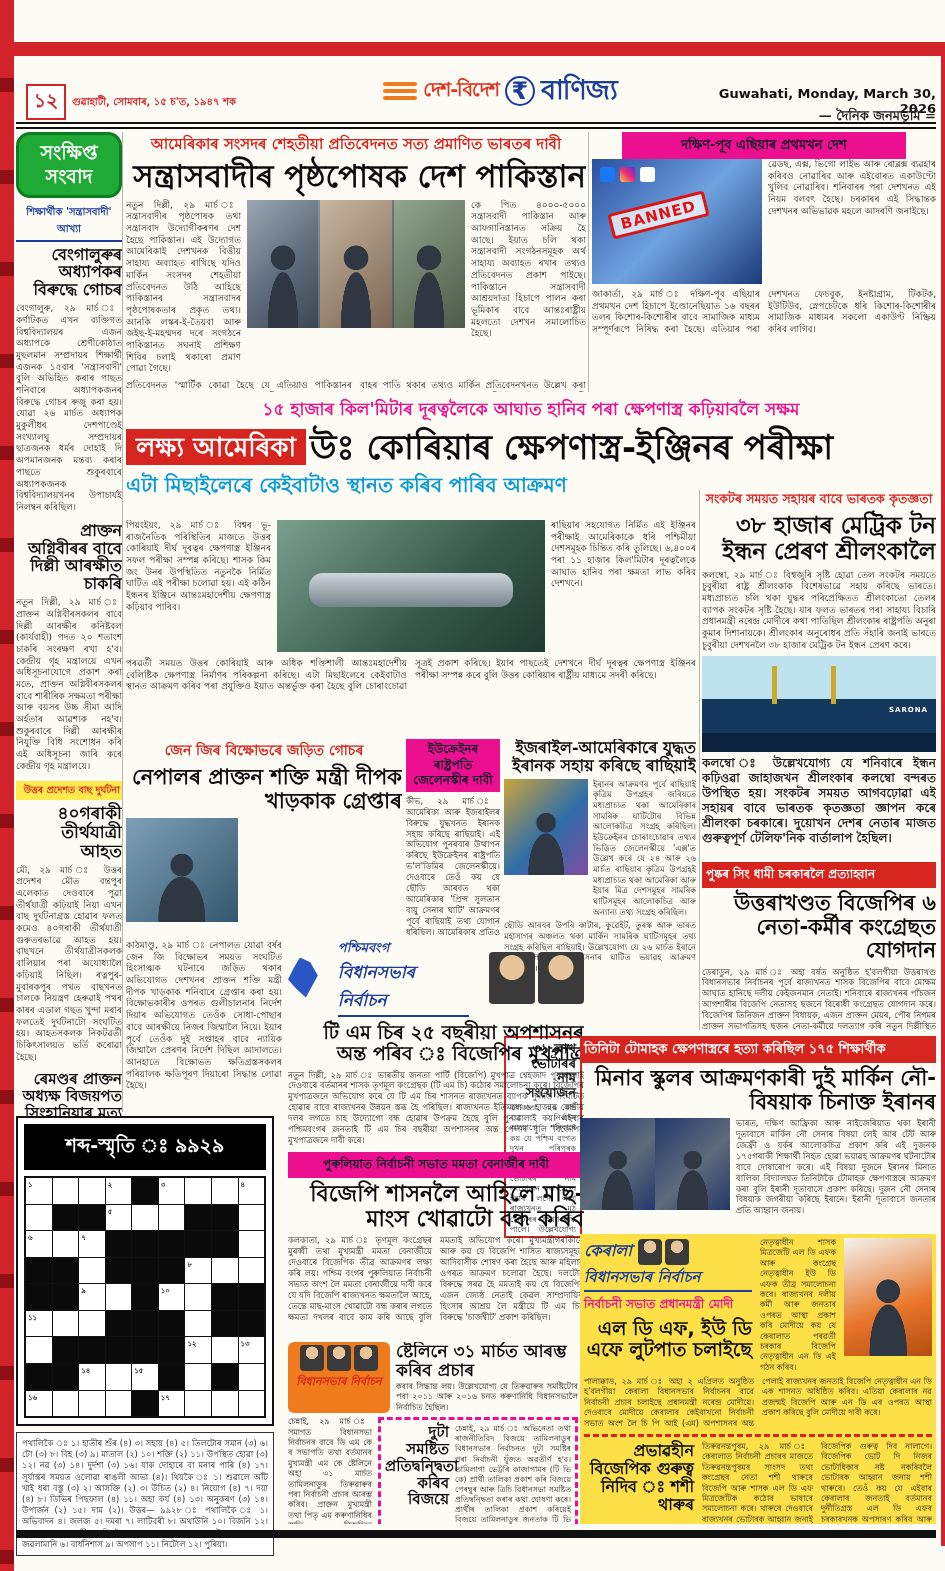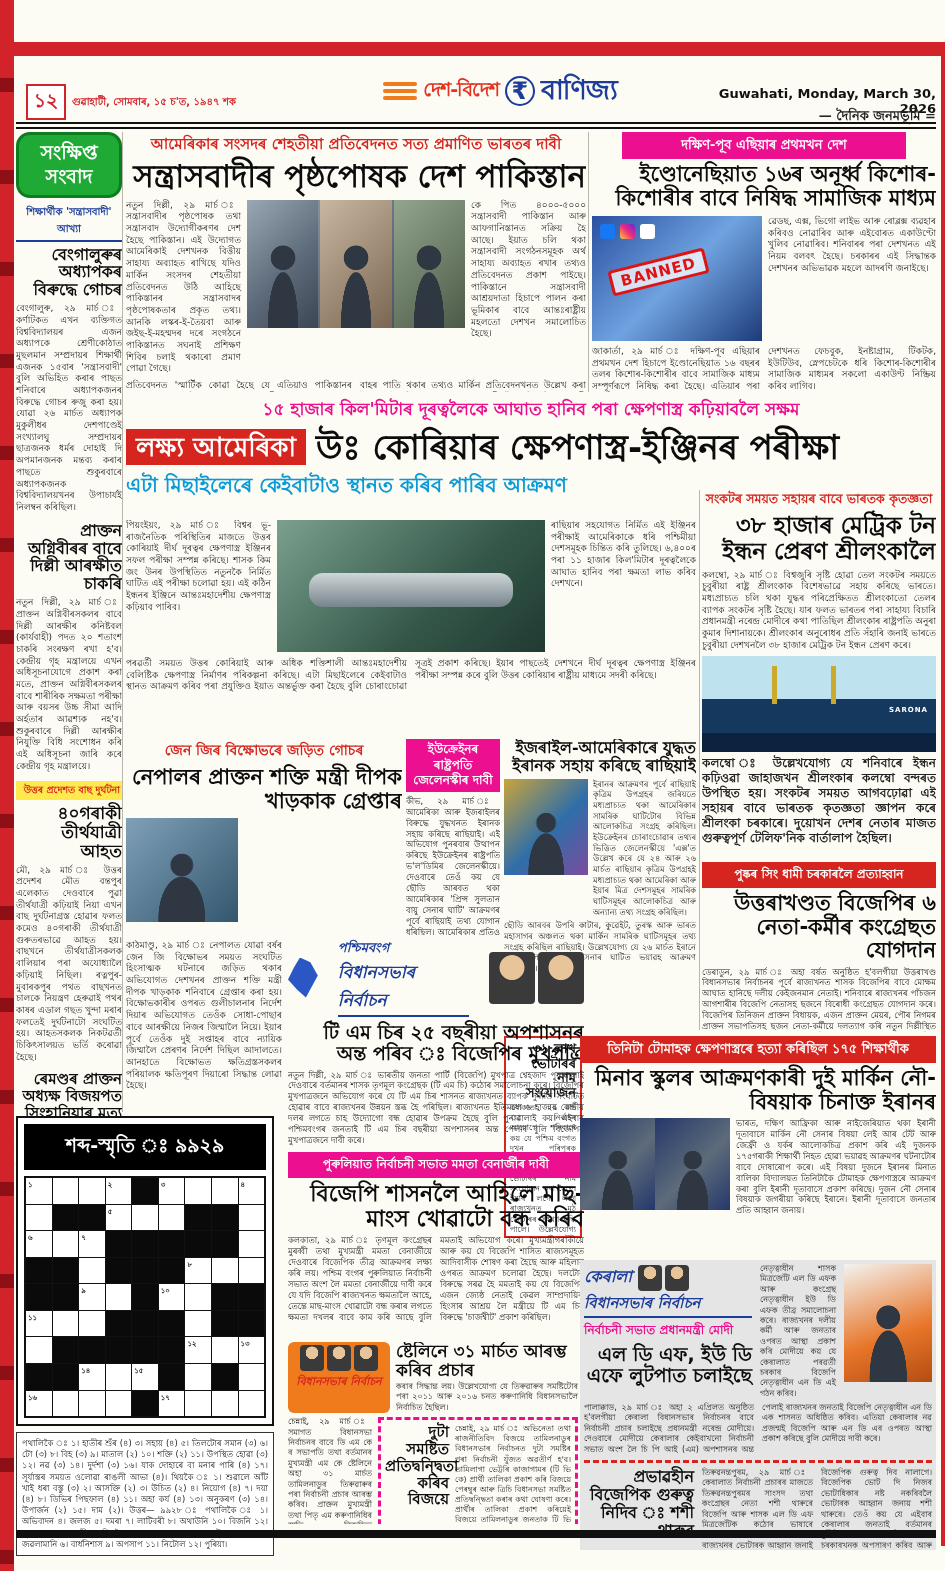--- a/index.html
+++ b/index.html
@@ -21,22 +21,22 @@
   .rupee{color:#1c3d9a;font-weight:bold;font-size:24px;border:2px solid #1c3d9a;border-radius:50%;
     width:26px;height:26px;display:inline-flex;align-items:center;justify-content:center;}
   .date-eng{left:690px;top:86px;width:246px;text-align:right;font-weight:bold;font-size:13px;color:#111;}
   .paper-name{left:690px;top:106px;width:246px;text-align:right;font-weight:bold;font-size:13px;color:#222;}
   .double-rule{left:16px;top:122px;width:920px;height:3px;border-top:2px solid #111;border-bottom:2px solid #111;}
   .vline{width:1px;background:#b9b6ac;}
   .rule-bottom{left:16px;top:1530px;width:920px;height:8px;background:#111;}
 
   
   .kick-red{color:#d6251f;font-weight:bold;text-align:center;}
-  .kick-magbg{background:#ec0f8f;color:#ffffff;font-weight:bold;text-align:center;padding:3px 4px;}
-  .kick-redbg{background:#d6251f;color:#fff;font-weight:bold;text-align:center;padding:3px 4px;}
+  .kick-magbg{background:#ec0f8f;color:#0f172a;font-weight:bold;text-align:center;padding:3px 4px;}
+  .kick-redbg{background:#d6251f;color:#fff;font-weight:bold;padding:3px 4px;}
   .kick-yellow{background:#ffe94d;color:#d6251f;font-weight:bold;text-align:right;padding:2px;}
   .kick-blue{color:#1c3d9a;font-weight:bold;text-align:center;border-bottom:2px solid #1c3d9a;padding-bottom:2px;}
   .hl{color:#0c0c0c;font-weight:bold;text-align:right;line-height:1.12;}
   .body-txt{font-size:9px;line-height:1.3;text-align:justify;color:#222;}
   .cols2{column-count:2;column-gap:8px;}
   .caption{font-size:12px;line-height:1.25;text-align:justify;color:#222;font-weight:bold;}
   .flagbox{background:#d6251f;color:#fff;font-weight:bold;font-size:26px;padding:4px 10px;line-height:1.1;}
   .subhead-blue{color:#0a9ad6;font-weight:bold;font-size:20px;}
   .photo{background:linear-gradient(135deg,#9aa7b4,#5e6b7a 55%,#3c4654);position:relative;overflow:hidden;flex:none;}
   .photo .sil{position:absolute;bottom:0;left:50%;transform:translateX(-50%);width:70%;height:70%;
@@ -62,21 +62,21 @@
   .zel-photo{background:linear-gradient(135deg,#caa43b,#2f6ea8 55%,#7b4ca0);}
   .modi-photo{background:linear-gradient(160deg,#f3f3f0,#e8762a 60%,#b34d12);}
   .navy-photo{background:linear-gradient(135deg,#24386b,#5e6b7a 55%,#24386b);}
   .redbox{border:2px solid #d6251f;padding:4px;}
   .dash-magenta{border:3px dashed #ec0f8f;padding:4px;display:flex;gap:6px;}
   .label-blue{color:#1c3d9a;font-weight:bold;font-style:italic;}
   .map-wb{width:30px;height:40px;background:#2b57c4;clip-path:polygon(40% 0,75% 12%,100% 45%,60% 100%,30% 80%,0 55%,20% 25%);}
   .tn-label{background:#f07b1d;border-radius:6px;padding:3px;display:flex;flex-direction:column;align-items:center;gap:2px;}
   .faces{display:flex;gap:3px;}
   .face{width:24px;height:26px;border-radius:4px;background:radial-gradient(circle at 50% 30%,#e8c49a 28%,#3a3a3a 30% 100%);}
-  .cream{background:#e5e5e5;margin-top:26px;}
+  .cream{background:#fde047;}
   .divider-dash{border-top:3px dashed #d6251f;}
 </style>
 </head>
 <body>
 
 <div id="page">
 
   <div class="abs strip-left"></div>
   <div class="abs strip-top"></div>
   <div class="abs strip-right"></div>
@@ -127,38 +127,37 @@
             <span class="sil"></span>
           </div>
       </div>
       <div class="body-txt" style="flex:1;">কে পিত ৪০০০-৫০০০ সন্ত্ৰাসবাদী পাকিস্তান আৰু আফগানিস্তানত সক্ৰিয় হৈ আছে। ইয়াত চলি থকা সন্ত্ৰাসবাদী সংগঠনসমূহক অৰ্থ সাহায্য অব্যাহত ৰখাৰ তথ্যও প্ৰতিবেদনত প্ৰকাশ পাইছে। পাকিস্তানে সন্ত্ৰাসবাদী আশ্ৰয়দাতা হিচাপে পালন কৰা ভূমিকাৰ বাবে আন্তঃৰাষ্ট্ৰীয় মহলতো দেশখন সমালোচিত হৈছে।</div>
     </div>
     <div class="body-txt cols2" style="margin-top:5px;">প্ৰতিবেদনত 'স্মাৰ্টিক কোৱা হৈছে যে এতিয়াও পাকিস্তানৰ কাৰাগাৰৰ পৰা মুক্তি লাভ কৰা সন্ত্ৰাসবাদীৰ সংখ্যা ১,০০০ ৰো অধিক। আল-কায়দাৰ সদস্যই অতি সুৰক্ষিতভাৱে পাকিস্তানত বাহৰ পাতি থকাৰ তথ্যও মাৰ্কিন প্ৰতিবেদনখনত উল্লেখ কৰা হৈছে। এই প্ৰতিবেদনৰ পাছত ভাৰতে দীৰ্ঘদিন ধৰি কৰি অহা দাবী সত্য প্ৰমাণিত হোৱা বুলি নতুন দিল্লীয়ে মন্তব্য কৰিছে।</div>
   </div>
 
   <div class="abs" style="left:592px;top:132px;width:344px;height:260px;overflow:hidden;">
     <div class="kick-magbg" style="font-size:13px;width:80%;margin:0 auto;">দক্ষিণ-পূব এছিয়াৰ প্ৰথমখন দেশ</div>
-    <div class="hl" style="font-size:21px;margin:4px 0 6px;">ইণ্ডোনেছিয়াত ১৬ৰ অনূৰ্ধ্ব কিশোৰ-কিশোৰীৰ বাবে নিষিদ্ধ সামাজিক মাধ্যম</div>
     <div style="display:flex;gap:6px;">
       <div class="photo phone-photo" style="width:170px;height:125px;">
         <span class="socials">
           <i style="background:#1877f2;"></i>
           <i style="background:linear-gradient(45deg,#f9ce34,#ee2a7b,#6228d7);"></i>
           <i style="background:#fff;"></i>
         </span>
         <span class="stamp">BANNED</span>
       </div>
       <div class="body-txt" style="flex:1;">ৱেডছ, এক্স, ভিগো লাইভ আৰু ৰোব্লক্স ব্যৱহাৰ কৰিবও নোৱাৰিব আৰু এইবোৰত একাউণ্টো খুলিব নোৱাৰিব। শনিবাৰৰ পৰা দেশখনত এই নিয়ম বলবৎ হৈছে। চৰকাৰৰ এই সিদ্ধান্তক দেশখনৰ অভিভাৱক মহলে আদৰণি জনাইছে।</div>
     </div>
     <div class="body-txt cols2" style="margin-top:5px;">জাকাৰ্তা, ২৯ মাৰ্চ ঃ দক্ষিণ-পূব এছিয়াৰ প্ৰথমখন দেশ হিচাপে ইণ্ডোনেছিয়াত ১৬ বছৰৰ তলৰ কিশোৰ-কিশোৰীৰ বাবে সামাজিক মাধ্যম সম্পূৰ্ণৰূপে নিষিদ্ধ কৰা হৈছে। এতিয়াৰ পৰা দেশখনত ফেচবুক, ইনষ্টাগ্ৰাম, টিকটক, ইউটিউব, স্নেপচেটকে ধৰি কিশোৰ-কিশোৰীৰ সামাজিক মাধ্যমৰ সকলো একাউণ্ট নিষ্ক্ৰিয় কৰিব লাগিব।</div>
   </div>
 
   <div class="abs" style="left:126px;top:396px;width:810px;">
     <div style="color:#ec0f8f;font-weight:bold;font-size:17px;text-align:center;">১৫ হাজাৰ কিল'মিটাৰ দূৰত্বলৈকে আঘাত হানিব পৰা ক্ষেপণাস্ত্ৰ কঢ়িয়াবলৈ সক্ষম</div>
-    <div style="display:flex;align-items:center;gap:10px;margin-top:4px;">
+    <div style="display:flex;align-items:center;gap:4px;margin-top:4px;">
       <span class="flagbox">লক্ষ্য আমেৰিকা</span>
       <span class="hl" style="font-size:34px;flex:1;text-align:left;">উঃ কোৰিয়াৰ ক্ষেপণাস্ত্ৰ-ইঞ্জিনৰ পৰীক্ষা</span>
     </div>
     <div class="subhead-blue" style="margin-top:4px;width:560px;">এটা মিছাইলেৰে কেইবাটাও স্থানত কৰিব পাৰিব আক্ৰমণ</div>
   </div>
 
   <div class="abs" style="left:126px;top:520px;width:570px;height:214px;overflow:hidden;">
     <div style="display:flex;gap:6px;">
       <div class="body-txt" style="flex:1;">পিয়ংইয়ং, ২৯ মাৰ্চ ঃ বিশ্বৰ ভূ-ৰাজনৈতিক পৰিস্থিতিৰ মাজতে উত্তৰ কোৰিয়াই দীৰ্ঘ দূৰত্বৰ ক্ষেপণাস্ত্ৰ ইঞ্জিনৰ সফল পৰীক্ষা সম্পন্ন কৰিছে। শাসক কিম জং উনৰ উপস্থিতিত নতুনকৈ নিৰ্মিত ঘাটিত এই পৰীক্ষা চলোৱা হয়। এই কঠিন ইন্ধনৰ ইঞ্জিনে আন্তঃমহাদেশীয় ক্ষেপণাস্ত্ৰ কঢ়িয়াব পাৰিব।</div>
       <div class="photo missile-photo" style="width:268px;height:132px;">

